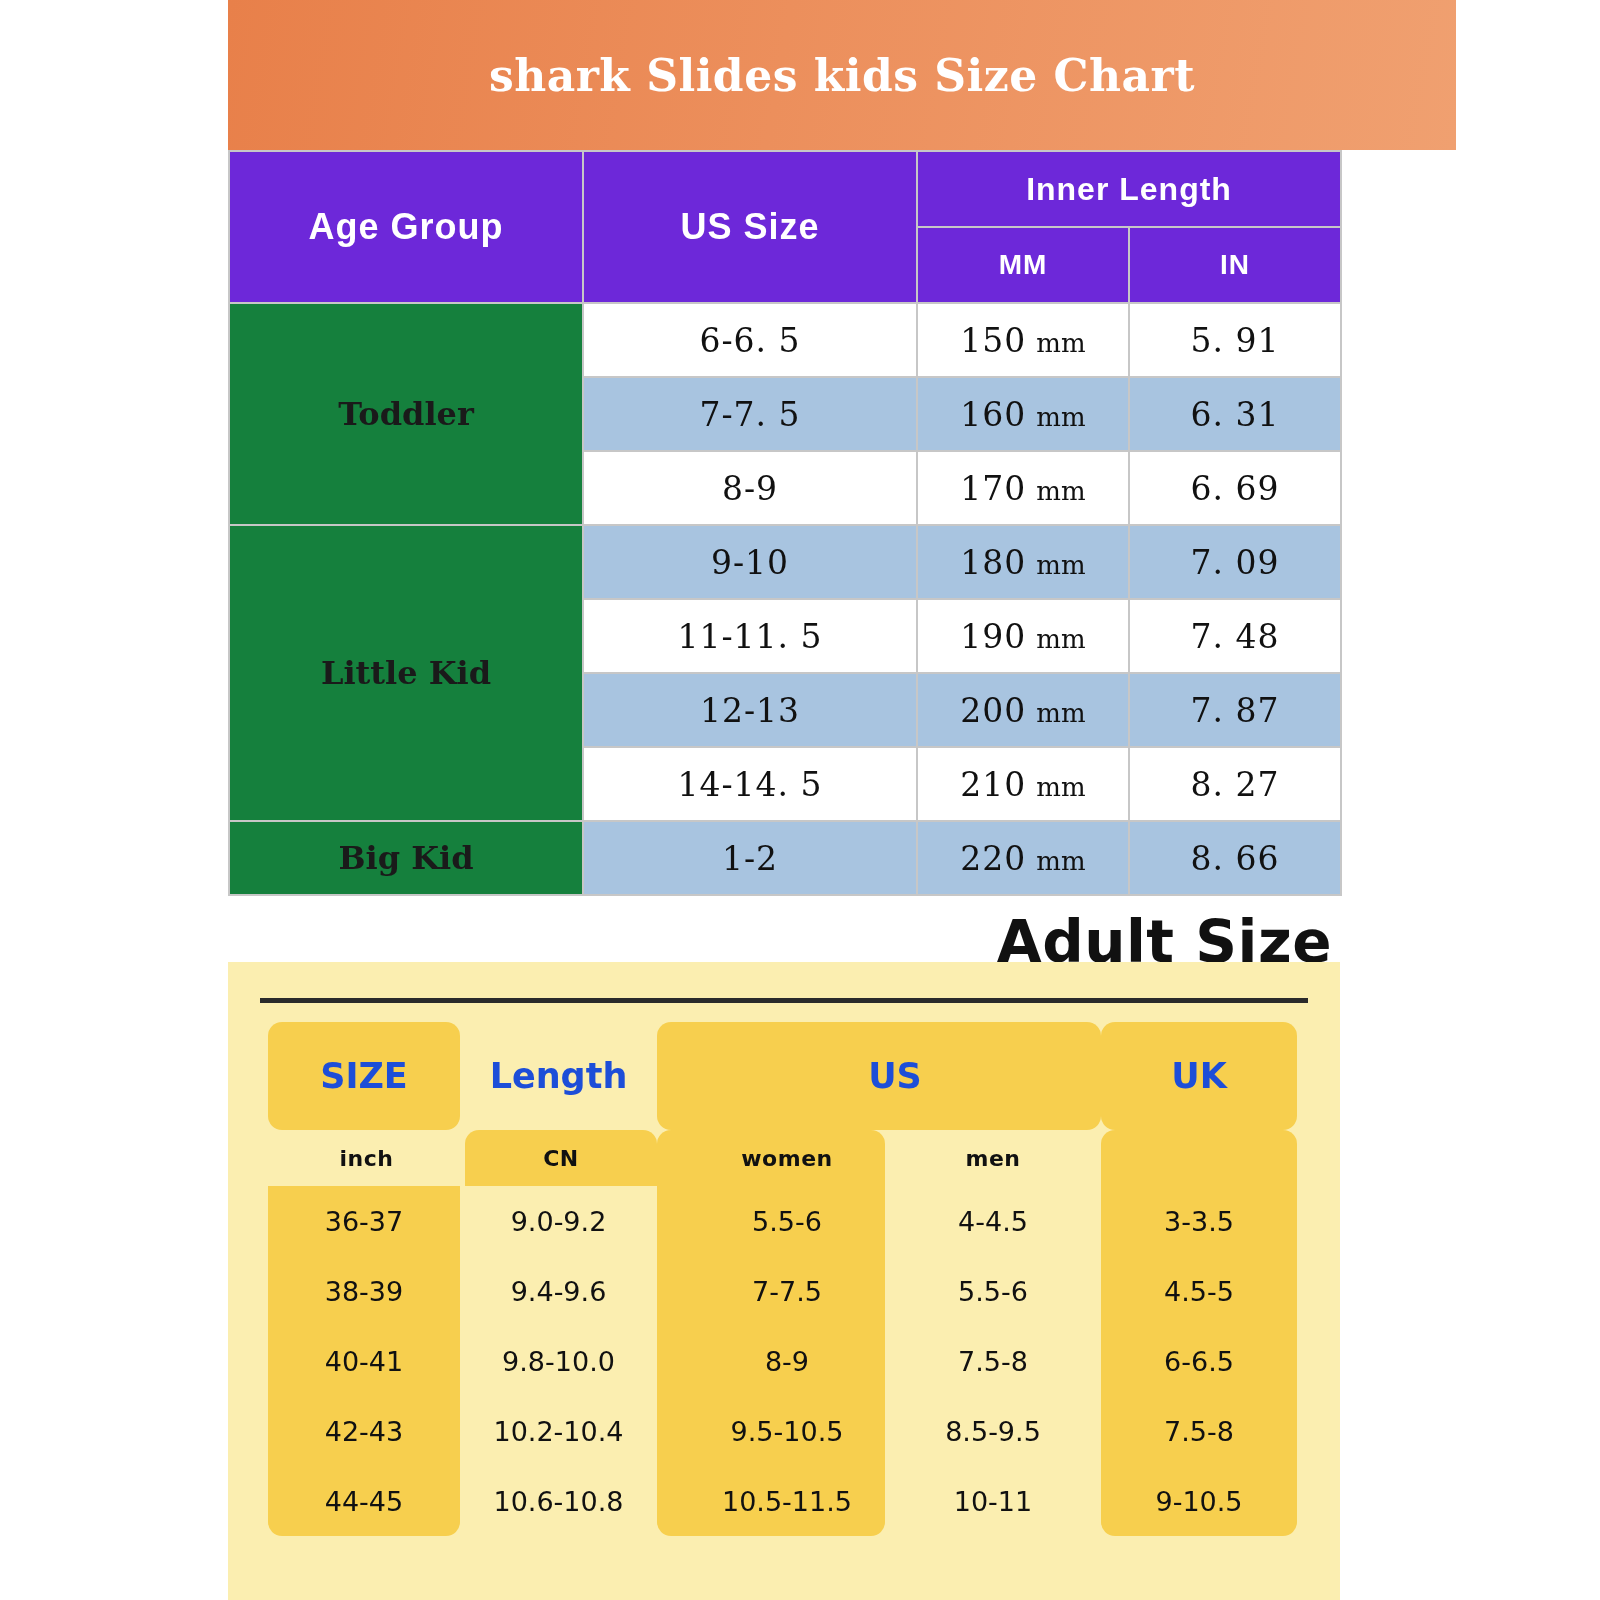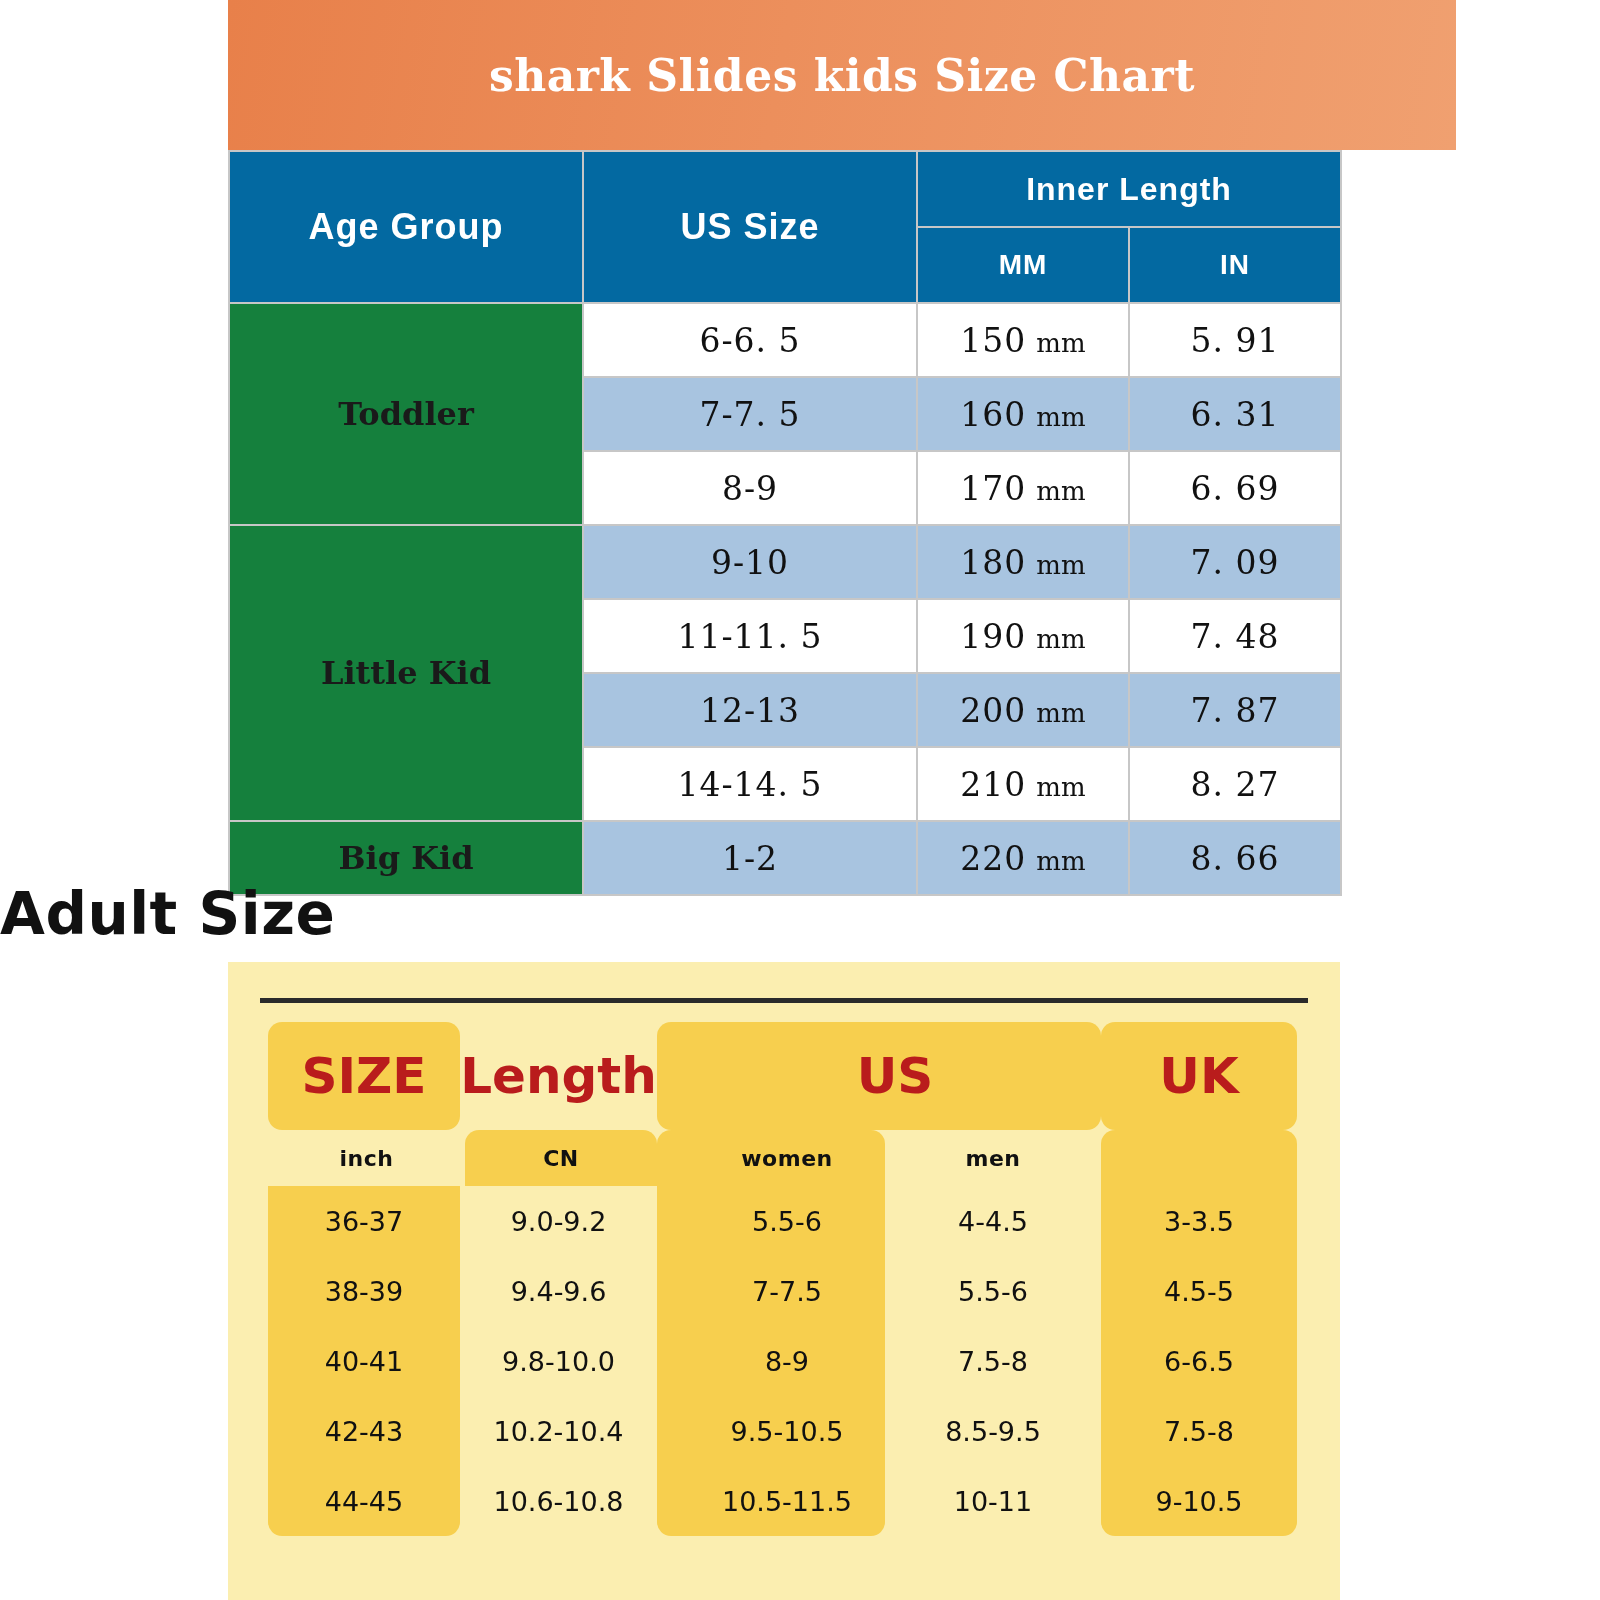--- a/index.html
+++ b/index.html
@@ -41,21 +41,21 @@
     width: 1112px;
     table-layout: fixed;
   }
   table.kids td, table.kids th {
     border: 2px solid #c7c7c7;
     padding: 0;
     text-align: center;
     vertical-align: middle;
   }
   .hdr {
-    background: #0369a1;
+    background: #6d28d9;
     color: #ffffff;
     font-family: "Liberation Sans", sans-serif;
     font-weight: bold;
     letter-spacing: 1px;
   }
   .hdr-main {
     font-size: 36px;
     height: 148px;
   }
   .hdr-inner-top {
@@ -81,23 +81,23 @@
     background: #ffffff;
     letter-spacing: 1px;
   }
   .rowblue .datacell { background: #a8c4e0; }
   .mmval .unit { font-size: 26px; margin-left: 10px; letter-spacing: 0; }
 
   
   .adult-title {
     position: absolute;
     left: 0;
-    top: 880px;
+    top: 908px;
     width: 1332px;
-    text-align: left;
+    text-align: right;
     font-family: "DejaVu Sans", sans-serif;
     font-weight: bold;
     font-size: 58px;
     color: #111111;
     letter-spacing: 0.5px;
   }
   .adult-panel {
     position: absolute;
     left: 228px;
     top: 962px;
@@ -125,22 +125,22 @@
     align-items: stretch;
     height: 108px;
     padding: 0 40px;
   }
   .adult-head .cell {
     display: flex;
     align-items: center;
     justify-content: center;
     font-family: "DejaVu Sans", sans-serif;
     font-weight: bold;
-    font-size: 50px;
-    color: #b91c1c;
+    font-size: 35px;
+    color: #1d4ed8;
   }
   .hl-box {
     background: #f7cf4e;
     border-radius: 14px;
   }
 
   .adult-subhead {
     display: flex;
     height: 56px;
     padding: 0 40px;

